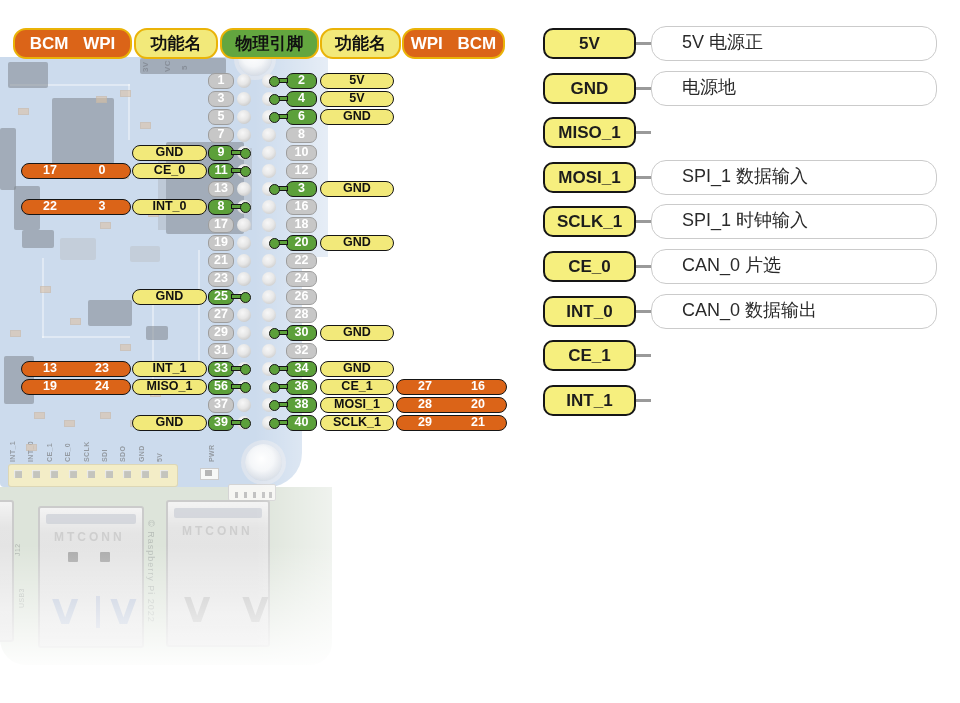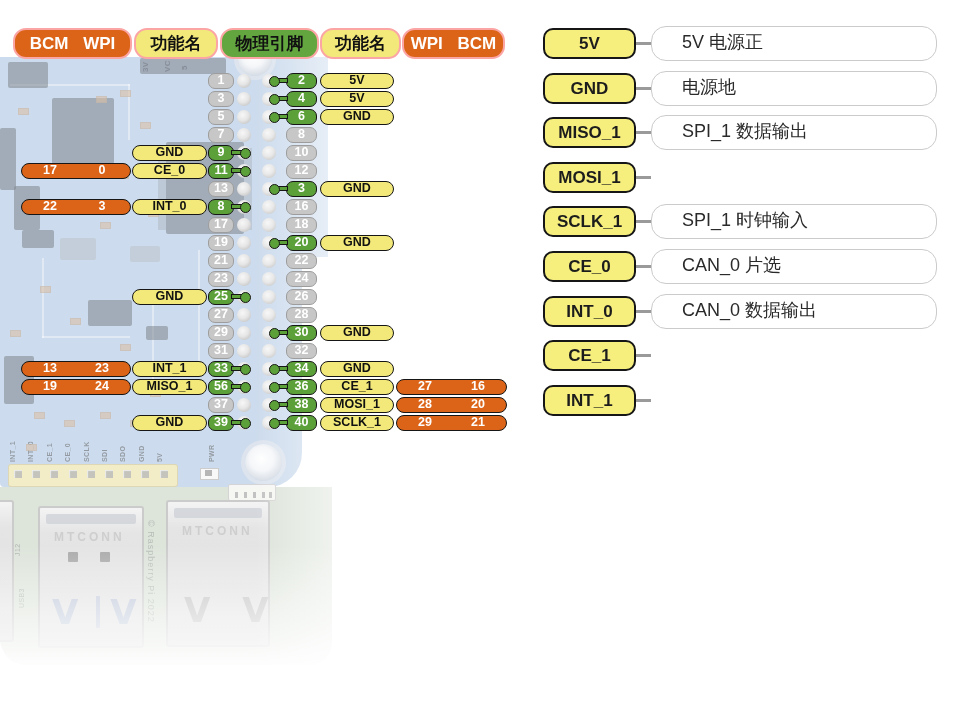--- a/index.html
+++ b/index.html
@@ -32,21 +32,21 @@
   .usb-hole{position:absolute;width:10px;height:10px;background:rgba(105,105,105,.9);border-radius:1px;}
   .usb-v{position:absolute;font-size:34px;font-weight:bold;letter-spacing:10px;font-family:"DejaVu Sans",sans-serif;}
   .usb-div{position:absolute;width:4px;height:32px;background:rgba(140,155,190,.8);}
   .usb-brand{position:absolute;font-size:12px;letter-spacing:3px;color:rgba(172,172,172,.95);font-weight:bold;}
   .pin-circle{position:absolute;width:14px;height:14px;border-radius:50%;background:radial-gradient(circle at 40% 35%,#f2f2f2 0%,#d6d6d6 45%,#ababab 75%,#c2c2c2 100%);}
   .veil{position:absolute;inset:0;background:rgba(255,255,255,.40);}
   .fade-bottom{position:absolute;left:0;top:545px;width:430px;height:158px;background:linear-gradient(to bottom,rgba(255,255,255,0),rgba(255,255,255,.97) 78%,#fff);}
   .fade-right{position:absolute;left:255px;top:57px;width:130px;height:610px;background:linear-gradient(to right,rgba(255,255,255,0),rgba(255,255,255,.92));}
 
   
-  .hdr{position:absolute;top:28px;height:31px;box-sizing:border-box;border:2px solid #fca5a5;border-radius:13px;font-weight:bold;font-size:17px;text-align:center;line-height:27px;}
+  .hdr{position:absolute;top:28px;height:31px;box-sizing:border-box;border:2px solid #eab308;border-radius:13px;font-weight:bold;font-size:17px;text-align:center;line-height:27px;}
   .hdr-orange{background:#DB6418;color:#fff;word-spacing:10px;}
   .hdr-yellow{background:#F2E97A;color:#111;}
   .hdr-green{background:#63A63F;color:#111;}
   .hp0{left:13px;width:119px}.hp1{left:134px;width:84px}.hp2{left:220px;width:99px}.hp3{left:320px;width:81px}.hp4{left:402px;width:103px}
 
   
   .pin-row{position:absolute;left:0;width:520px;height:16px;}
   .pill{position:absolute;height:16px;box-sizing:border-box;border:1.5px solid #161616;border-radius:8px;font-size:12.5px;font-weight:bold;line-height:13px;text-align:center;}
   .pill.pin{border-radius:7px;}
   .gray{background:#C7C7C7;border-color:#9d9d9d;color:#fff;}
@@ -403,25 +403,25 @@
         <div class="lg-desc">5V 电源正</div>
       </div>
       <div class="lg-row" style="top: 72.6px;">
         <div class="lg-name">GND</div>
         <div class="lg-line"></div>
         <div class="lg-desc">电源地</div>
       </div>
       <div class="lg-row" style="top: 117.2px;">
         <div class="lg-name">MISO_1</div>
         <div class="lg-line"></div>
-        <div class="lg-desc">SPI_1 数据输出</div>
       </div>
       <div class="lg-row" style="top: 161.8px;">
         <div class="lg-name">MOSI_1</div>
         <div class="lg-line"></div>
+        <div class="lg-desc">SPI_1 数据输入</div>
       </div>
       <div class="lg-row" style="top: 206.4px;">
         <div class="lg-name">SCLK_1</div>
         <div class="lg-line"></div>
         <div class="lg-desc">SPI_1 时钟输入</div>
       </div>
       <div class="lg-row" style="top: 251px;">
         <div class="lg-name">CE_0</div>
         <div class="lg-line"></div>
         <div class="lg-desc">CAN_0 片选</div>

